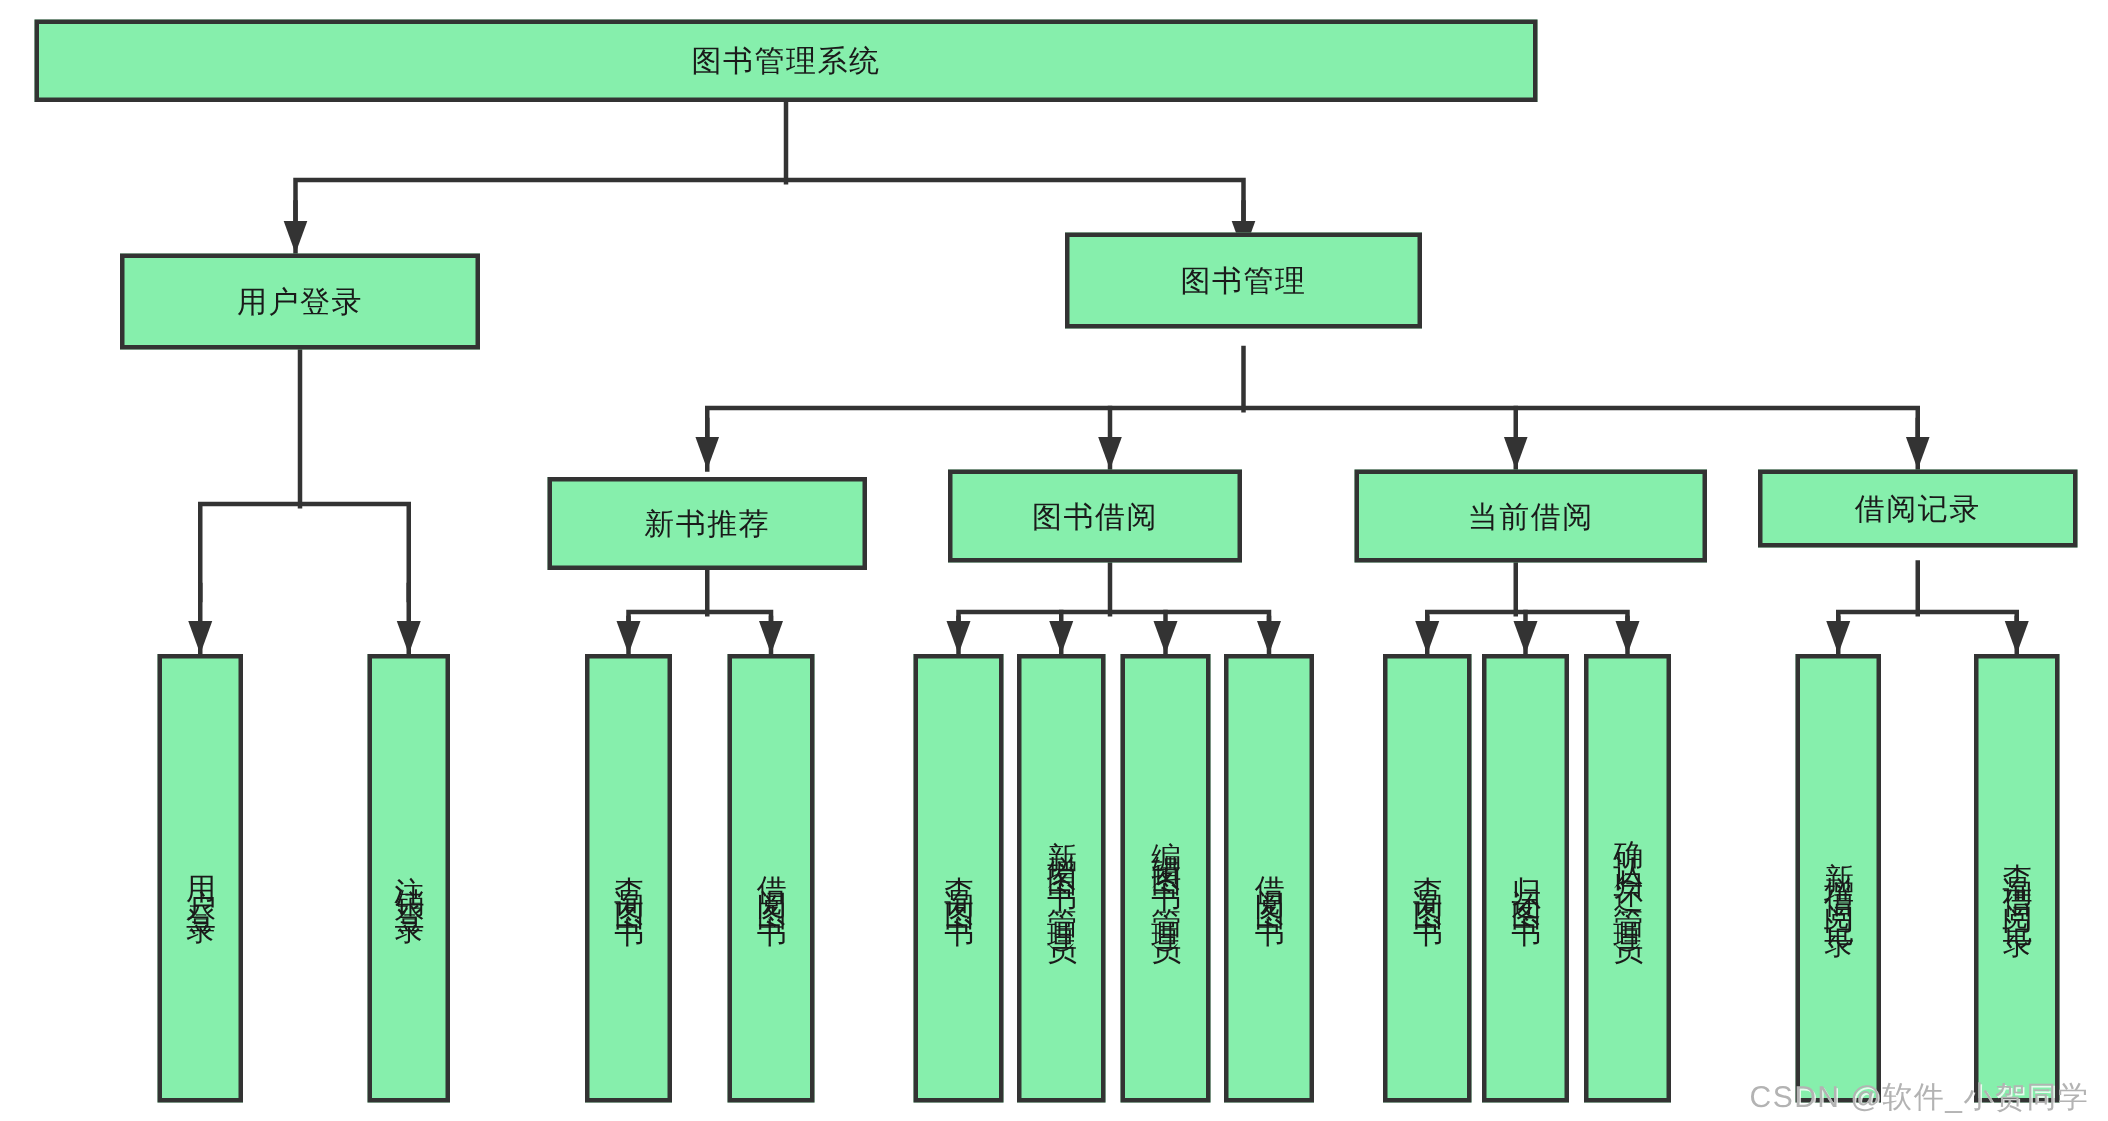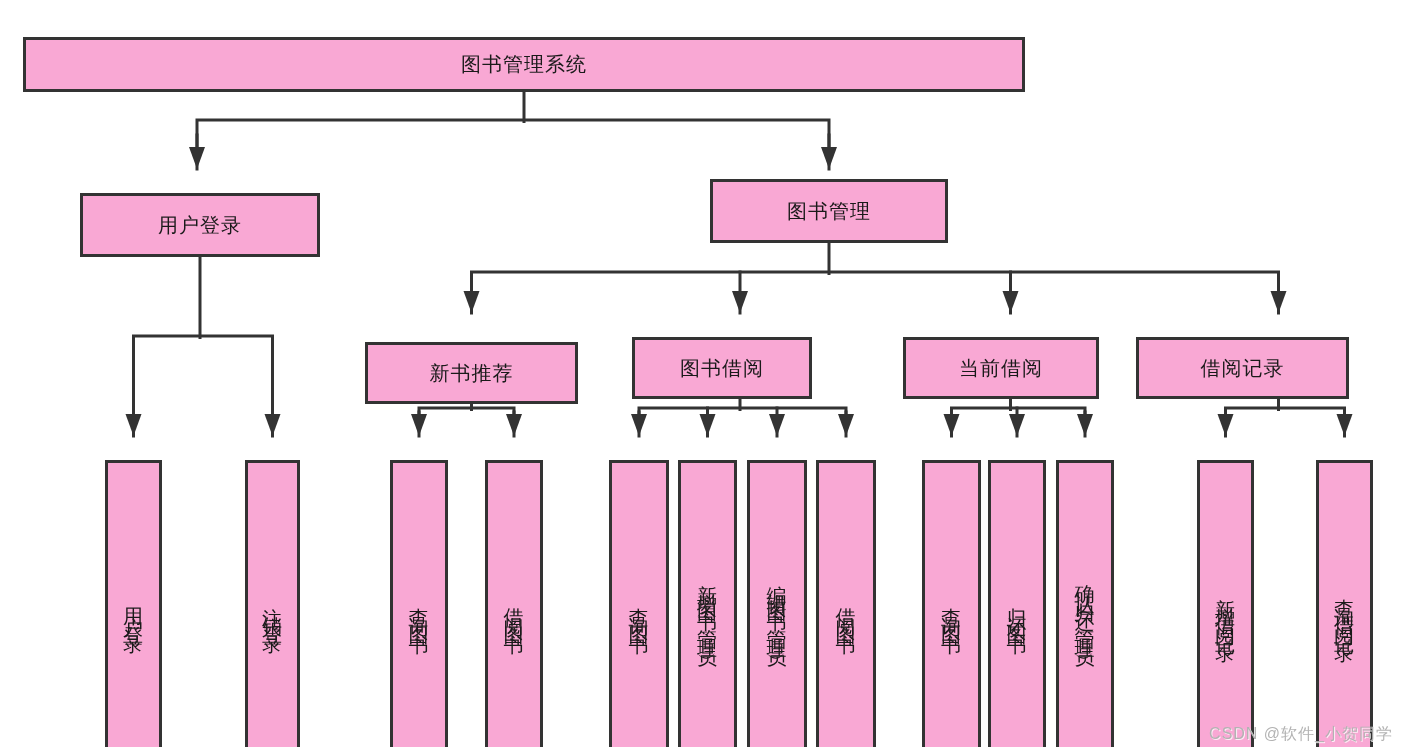--- a/index.html
+++ b/index.html
@@ -12,43 +12,42 @@
   .canvas{
     position:relative;
     width:1405px;height:747px;
     background:var(--bg);
     overflow:hidden;
   }
   .connectors{position:absolute;left:0;top:0;width:1405px;height:747px;}
   .node{
     position:absolute;
     box-sizing:border-box;
-    background:#f9a8d4;
+    background:#86efac;
     border:3px solid var(--line);
     display:flex;
     align-items:center;
     justify-content:center;
     font-size:20px;
     letter-spacing:1px;
     color:var(--text);
-    margin-top:24px;
   }
   .node.vert span{
     writing-mode:vertical-rl;
     text-orientation:mixed;
     letter-spacing:9px;
     font-size:20px;
     line-height:1;
     white-space:nowrap;
   }
   .watermark{
     position:absolute;
     right:12px;
     bottom:2px;
-    font-size:16px;
+    font-size:20px;
     color:#b3b3b3;
     text-shadow:1px 1px 0 rgba(255,255,255,0.8);
     letter-spacing:1px;
     pointer-events:none;
     z-index:5;
   }
 </style>
 </head>
 <body>
 
@@ -111,27 +110,27 @@
   <div class="node" style="left:80px;top:169px;width:240px;height:64px;">
     <span>用户登录</span>
   </div>
   <div class="node" style="left:710px;top:155px;width:238px;height:64px;">
     <span>图书管理</span>
   </div>
 
   <div class="node" style="left:365px;top:318px;width:213px;height:62px;">
     <span>新书推荐</span>
   </div>
-  <div class="node" style="left:632px;top:313px;width:180px;height:62px;">
+  <div class="node" style="left:632px;top:313px;width:196px;height:62px;">
     <span>图书借阅</span>
   </div>
-  <div class="node" style="left:903px;top:313px;width:196px;height:62px;">
+  <div class="node" style="left:903px;top:313px;width:235px;height:62px;">
     <span>当前借阅</span>
   </div>
-  <div class="node" style="left:1136px;top:313px;width:213px;height:62px;font-family:Liberation Serif, serif;">
+  <div class="node" style="left:1172px;top:313px;width:213px;height:52px;font-family:Liberation Serif, serif;">
     <span>借阅记录</span>
   </div>
 
   <div class="node vert" style="left:105px;top:436px;width:57px;height:299px;">
     <span>用户登录</span>
   </div>
   <div class="node vert" style="left:245px;top:436px;width:55px;height:299px;">
     <span>注销登录</span>
   </div>
 

